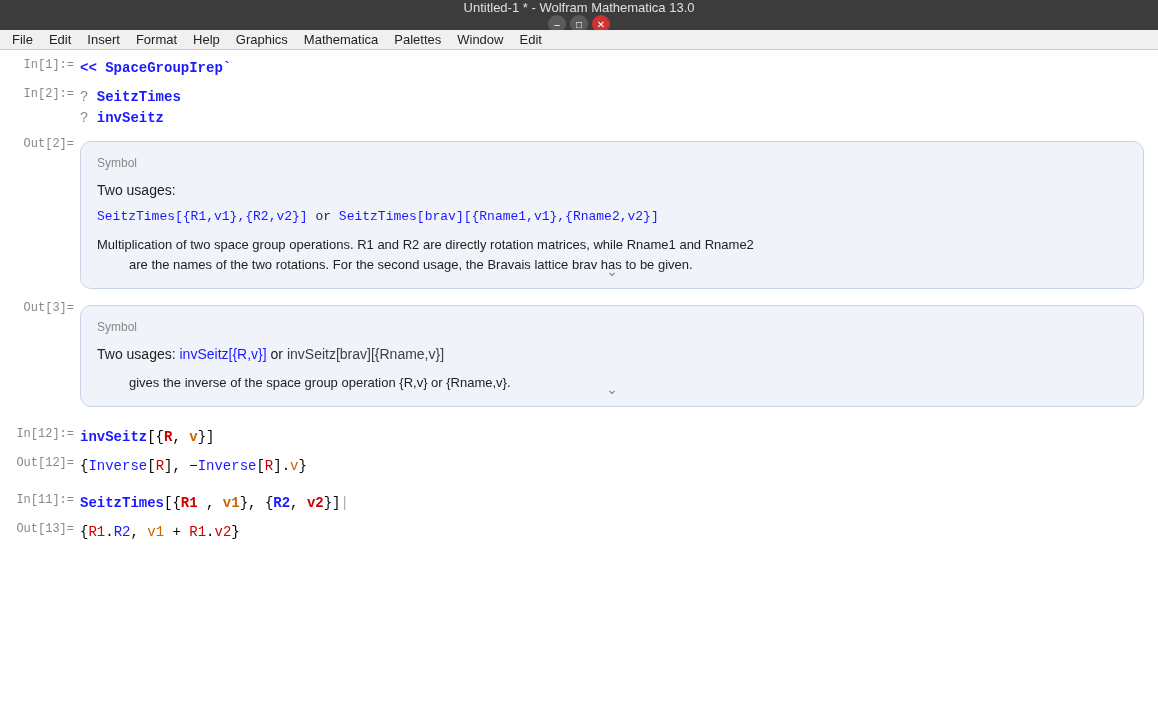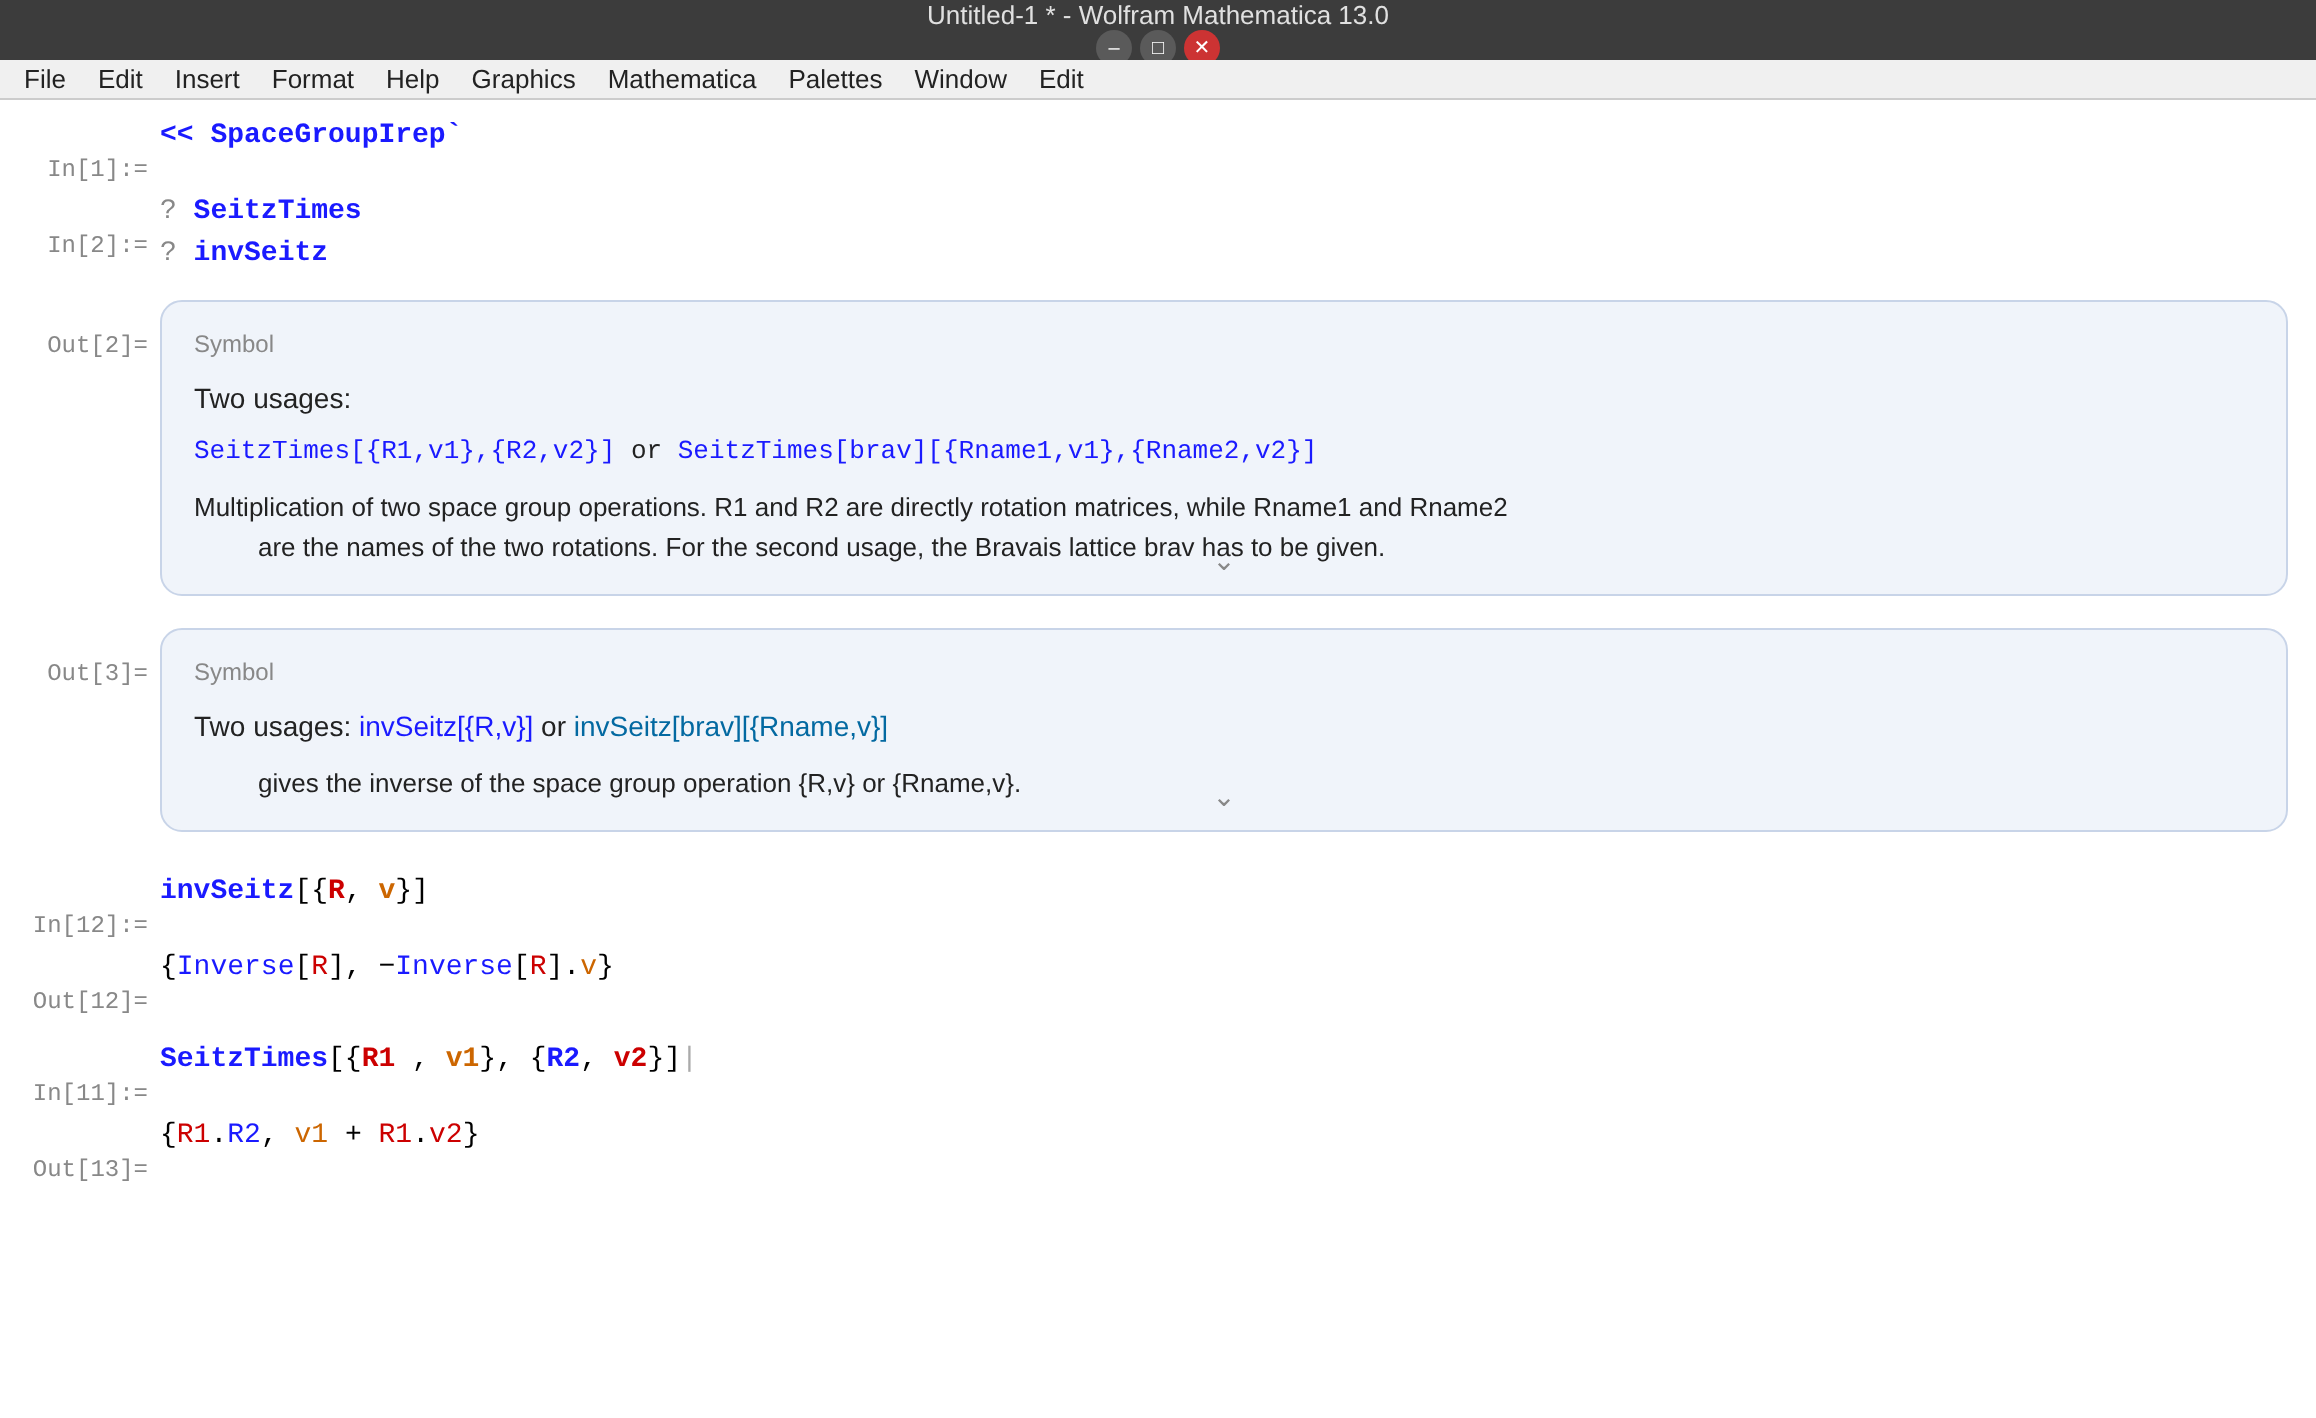--- a/index.html
+++ b/index.html
@@ -91,21 +91,20 @@
     }
     .cell-label {
       min-width: 80px;
       text-align: right;
       padding-right: 6px;
       padding-top: 4px;
       font-size: 12px;
       color: #888;
       font-family: 'Courier New', monospace;
       flex-shrink: 0;
-      margin-top: 20px;
     }
     .cell-content {
       flex: 1;
       padding: 4px 6px 4px 0;
       font-family: 'Courier New', monospace;
       font-size: 14px;
       color: #000;
       line-height: 1.5;
     }
 
@@ -241,21 +240,21 @@
 
     <div class="cell-row">
       <div class="cell-label out-label">Out[3]=</div>
       <div class="cell-content" style="padding-right:0;">
         <div class="symbol-box">
           <div class="symbol-box-header">Symbol</div>
           <div class="symbol-box-title">
             <span>Two usages: </span>
             <span style="color:#1a1aff;">invSeitz[{R,v}]</span>
             <span> or </span>
-            <span style="color:#0369a1;">invSeitz[brav][{Rname,v}]</span>
+            <span style="color:#404040;">invSeitz[brav][{Rname,v}]</span>
           </div>
           <div class="symbol-box-desc">
             <span style="padding-left:32px;display:inline-block;">gives the inverse of the space group operation {R,v} or {Rname,v}.</span>
           </div>
           <div class="expand-arrow">⌄</div>
         </div>
       </div>
       <div style="width:14px;flex-shrink:0;"></div>
     </div>
 

